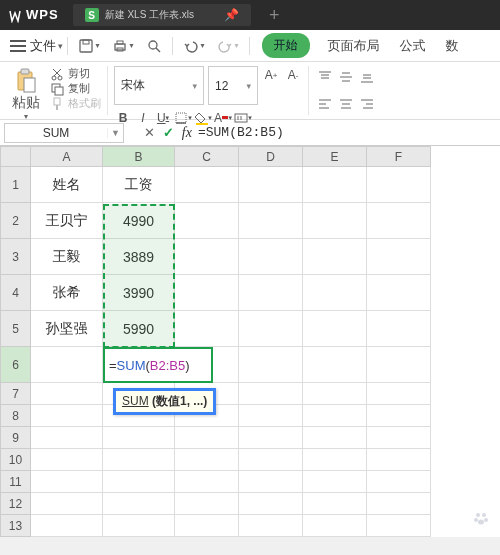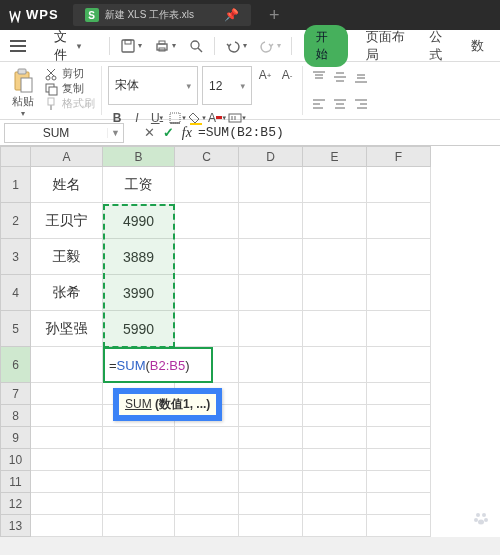--- a/index.html
+++ b/index.html
@@ -9,34 +9,34 @@
 .wps-logo svg{display:inline-block;vertical-align:middle;margin-right:4px}
 .tab{margin-left:14px;display:flex;align-items:center;background:#3a3a3a;padding:4px 12px;border-radius:2px}
 .tab-icon{width:14px;height:14px;background:#46b05c;border-radius:2px;display:flex;align-items:center;justify-content:center;margin-right:6px}
 .tab-icon span{color:#fff;font-size:10px;font-weight:bold}
 .tab-title{color:#ccc;font-size:10px}
 .tab-pin{color:#888;margin-left:30px}
 .tab-new{color:#888;margin-left:18px;font-size:18px;font-weight:200}
 .menubar{background:#fff;height:32px;display:flex;align-items:center;padding:0 6px;border-bottom:1px solid #ddd}
 .hamburger{padding:4px}
 .hamburger svg{display:block}
-.file-menu{margin:0 24px;font-size:13px;display:flex;align-items:center}
+.file-menu{margin:0 0;font-size:13px;display:flex;align-items:center}
 .file-menu .arrow{font-size:9px;margin-left:2px;color:#666}
 .divider{width:1px;height:18px;background:#ddd;margin:0 4px}
 .tbico{padding:4px 6px;display:flex;align-items:center;color:#666}
 .tbico svg{display:block}
 .tbico .arrow{font-size:8px;margin-left:2px}
 .start-btn{background:#46b05c;color:#0f172a;padding:4px 12px;border-radius:12px;font-size:12px;margin:0 8px}
 .menu-item{padding:0 10px;font-size:13px;color:#444}
 .ribbon{background:#fff;height:58px;display:flex;border-bottom:1px solid #ddd;padding:4px 0}
 .ribbon-group{display:flex;flex-direction:column;padding:0 6px;justify-content:space-around}
 .ribbon-group.border{border-right:1px solid #e5e5e5}
 .paste-btn{display:flex;flex-direction:column;align-items:center;padding:2px 6px}
 .paste-btn .arrow{font-size:8px;color:#666}
-.rib-label{font-size:11px;color:#555;text-align:left}
+.rib-label{font-size:14px;color:#555;text-align:left}
 .rib-row{display:flex;align-items:center;gap:4px;font-size:11px;color:#555}
 .rib-row svg{flex-shrink:0}
 .rib-disabled{color:#bbb}
 .font-select{border:1px solid #ccc;padding:10px 6px;font-size:12px;width:90px;display:flex;justify-content:space-between;align-items:center;background:#fff}
 .size-select{border:1px solid #ccc;padding:2px 6px;font-size:12px;width:50px;display:flex;justify-content:space-between;align-items:center;background:#fff}
 .font-btns{display:flex;gap:2px;margin-top:4px}
 .font-btn{width:18px;height:18px;display:flex;align-items:center;justify-content:center;font-size:12px;color:#555}
 .align-btns{display:flex;gap:1px}
 .align-btn{width:20px;height:16px;display:flex;align-items:center;justify-content:center}
 .namebox-row{background:#fff;height:26px;display:flex;align-items:center;border-bottom:1px solid #ccc}
@@ -57,21 +57,21 @@
 .grid .rowh{width:30px;height:22px;text-align:center}
 .grid .rowh.tall{height:36px}
 .grid td{border:1px solid #ddd;text-align:center;font-size:14px;background:#fff}
 .grid td.tall{height:36px}
 .colh.active{background:#cfe8cf}
 .rowh.active{background:#cfe8cf}
 .selected-range{position:absolute;border:2px dashed #1ca04c;background:rgba(70,176,92,0.12);pointer-events:none}
 .active-cell{position:absolute;border:2px solid #1ca04c;background:#fff;font-family:"Courier New",monospace;font-size:13px;display:flex;align-items:center;padding-left:4px}
 .formula-text .fn{color:#3064c8}
 .formula-text .rng{color:#b030a0}
-.tooltip{position:absolute;border:6px solid #3b82f6;background:#fffff0;font-family:"Courier New",monospace;font-size:12px;padding:2px 6px;box-shadow:1px 1px 3px rgba(0,0,0,0.2)}
+.tooltip{position:absolute;border:3px solid #3b82f6;background:#fffff0;font-family:"Courier New",monospace;font-size:12px;padding:2px 6px;box-shadow:1px 1px 3px rgba(0,0,0,0.2)}
 .tooltip b{font-weight:bold}
 .watermark{position:absolute;right:10px;bottom:10px;color:rgba(140,150,170,0.35);font-size:16px;font-style:italic;display:flex;align-items:center;gap:4px}
 </style>
 </head>
 <body>
 
 <div class="titlebar">
   <span class="wps-logo">
     <svg width="14" height="14">
         <rect width="14" height="14" fill="#fff" fill-opacity="0"></rect>

